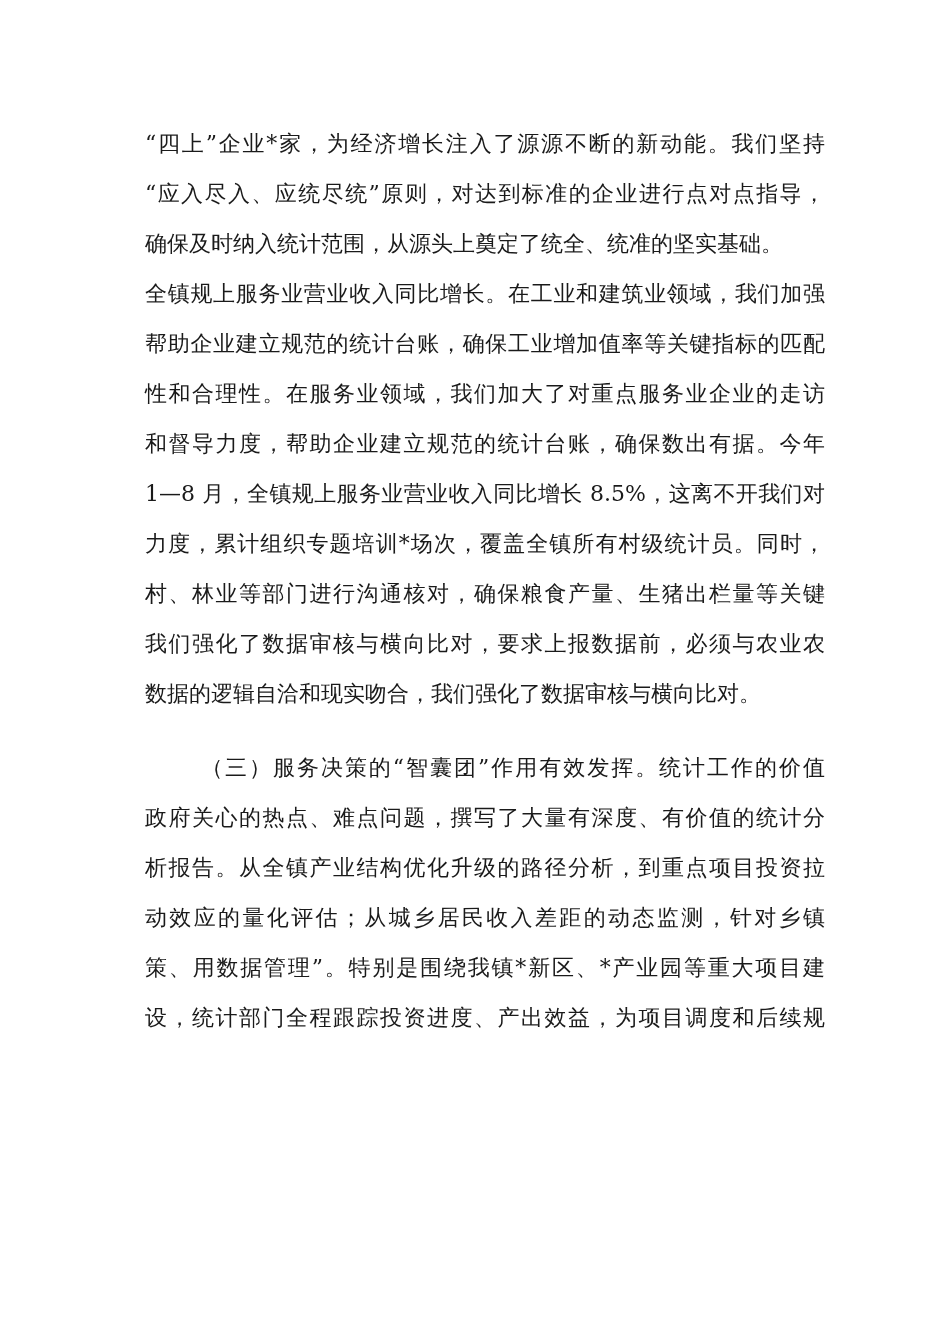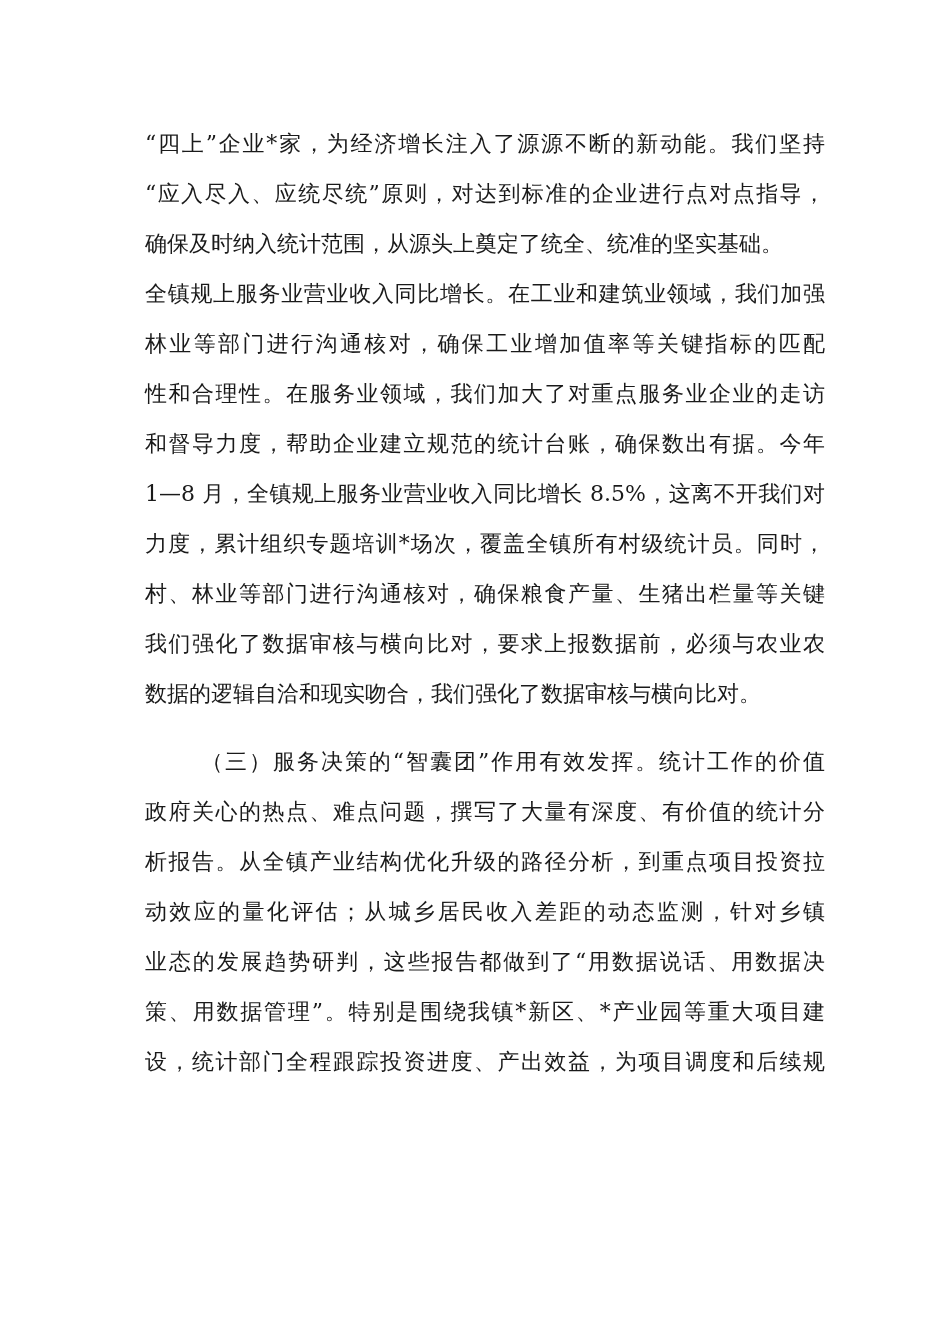--- a/index.html
+++ b/index.html
@@ -27,32 +27,31 @@
 </head>
 <body>
 
 <div class="page">
 
   <div>
     <div class="line">“四上”企业*家，为经济增长注入了源源不断的新动能。我们坚持</div>
     <div class="line">“应入尽入、应统尽统”原则，对达到标准的企业进行点对点指导，</div>
     <div class="line last">确保及时纳入统计范围，从源头上奠定了统全、统准的坚实基础。</div>
     <div class="line">全镇规上服务业营业收入同比增长。在工业和建筑业领域，我们加强</div>
-    <div class="line">林业等部门进行沟通核对，确保工业增加值率等关键指标的匹配</div>
+    <div class="line">帮助企业建立规范的统计台账，确保工业增加值率等关键指标的匹配</div>
     <div class="line">性和合理性。在服务业领域，我们加大了对重点服务业企业的走访</div>
     <div class="line">和督导力度，帮助企业建立规范的统计台账，确保数出有据。今年</div>
     <div class="line">1—8 月，全镇规上服务业营业收入同比增长 8.5%，这离不开我们对</div>
     <div class="line">力度，累计组织专题培训*场次，覆盖全镇所有村级统计员。同时，</div>
     <div class="line">村、林业等部门进行沟通核对，确保粮食产量、生猪出栏量等关键</div>
     <div class="line">我们强化了数据审核与横向比对，要求上报数据前，必须与农业农</div>
     <div class="line last">数据的逻辑自洽和现实吻合，我们强化了数据审核与横向比对。</div>
   </div>
 
-  <div style="margin-top:18px;">
+  <div style="margin-top:24px;">
     <div class="line indent">（三）服务决策的“智囊团”作用有效发挥。统计工作的价值</div>
     <div class="line">政府关心的热点、难点问题，撰写了大量有深度、有价值的统计分</div>
     <div class="line">析报告。从全镇产业结构优化升级的路径分析，到重点项目投资拉</div>
     <div class="line">动效应的量化评估；从城乡居民收入差距的动态监测，针对乡镇</div>
-    <div class="line">业态的发展趋势研判，这些报告都做到了“用数据说话、用数据决</div>
     <div class="line">策、用数据管理”。特别是围绕我镇*新区、*产业园等重大项目建</div>
     <div class="line">设，统计部门全程跟踪投资进度、产出效益，为项目调度和后续规</div>
   </div>
 </div>
 
 </body></html>

